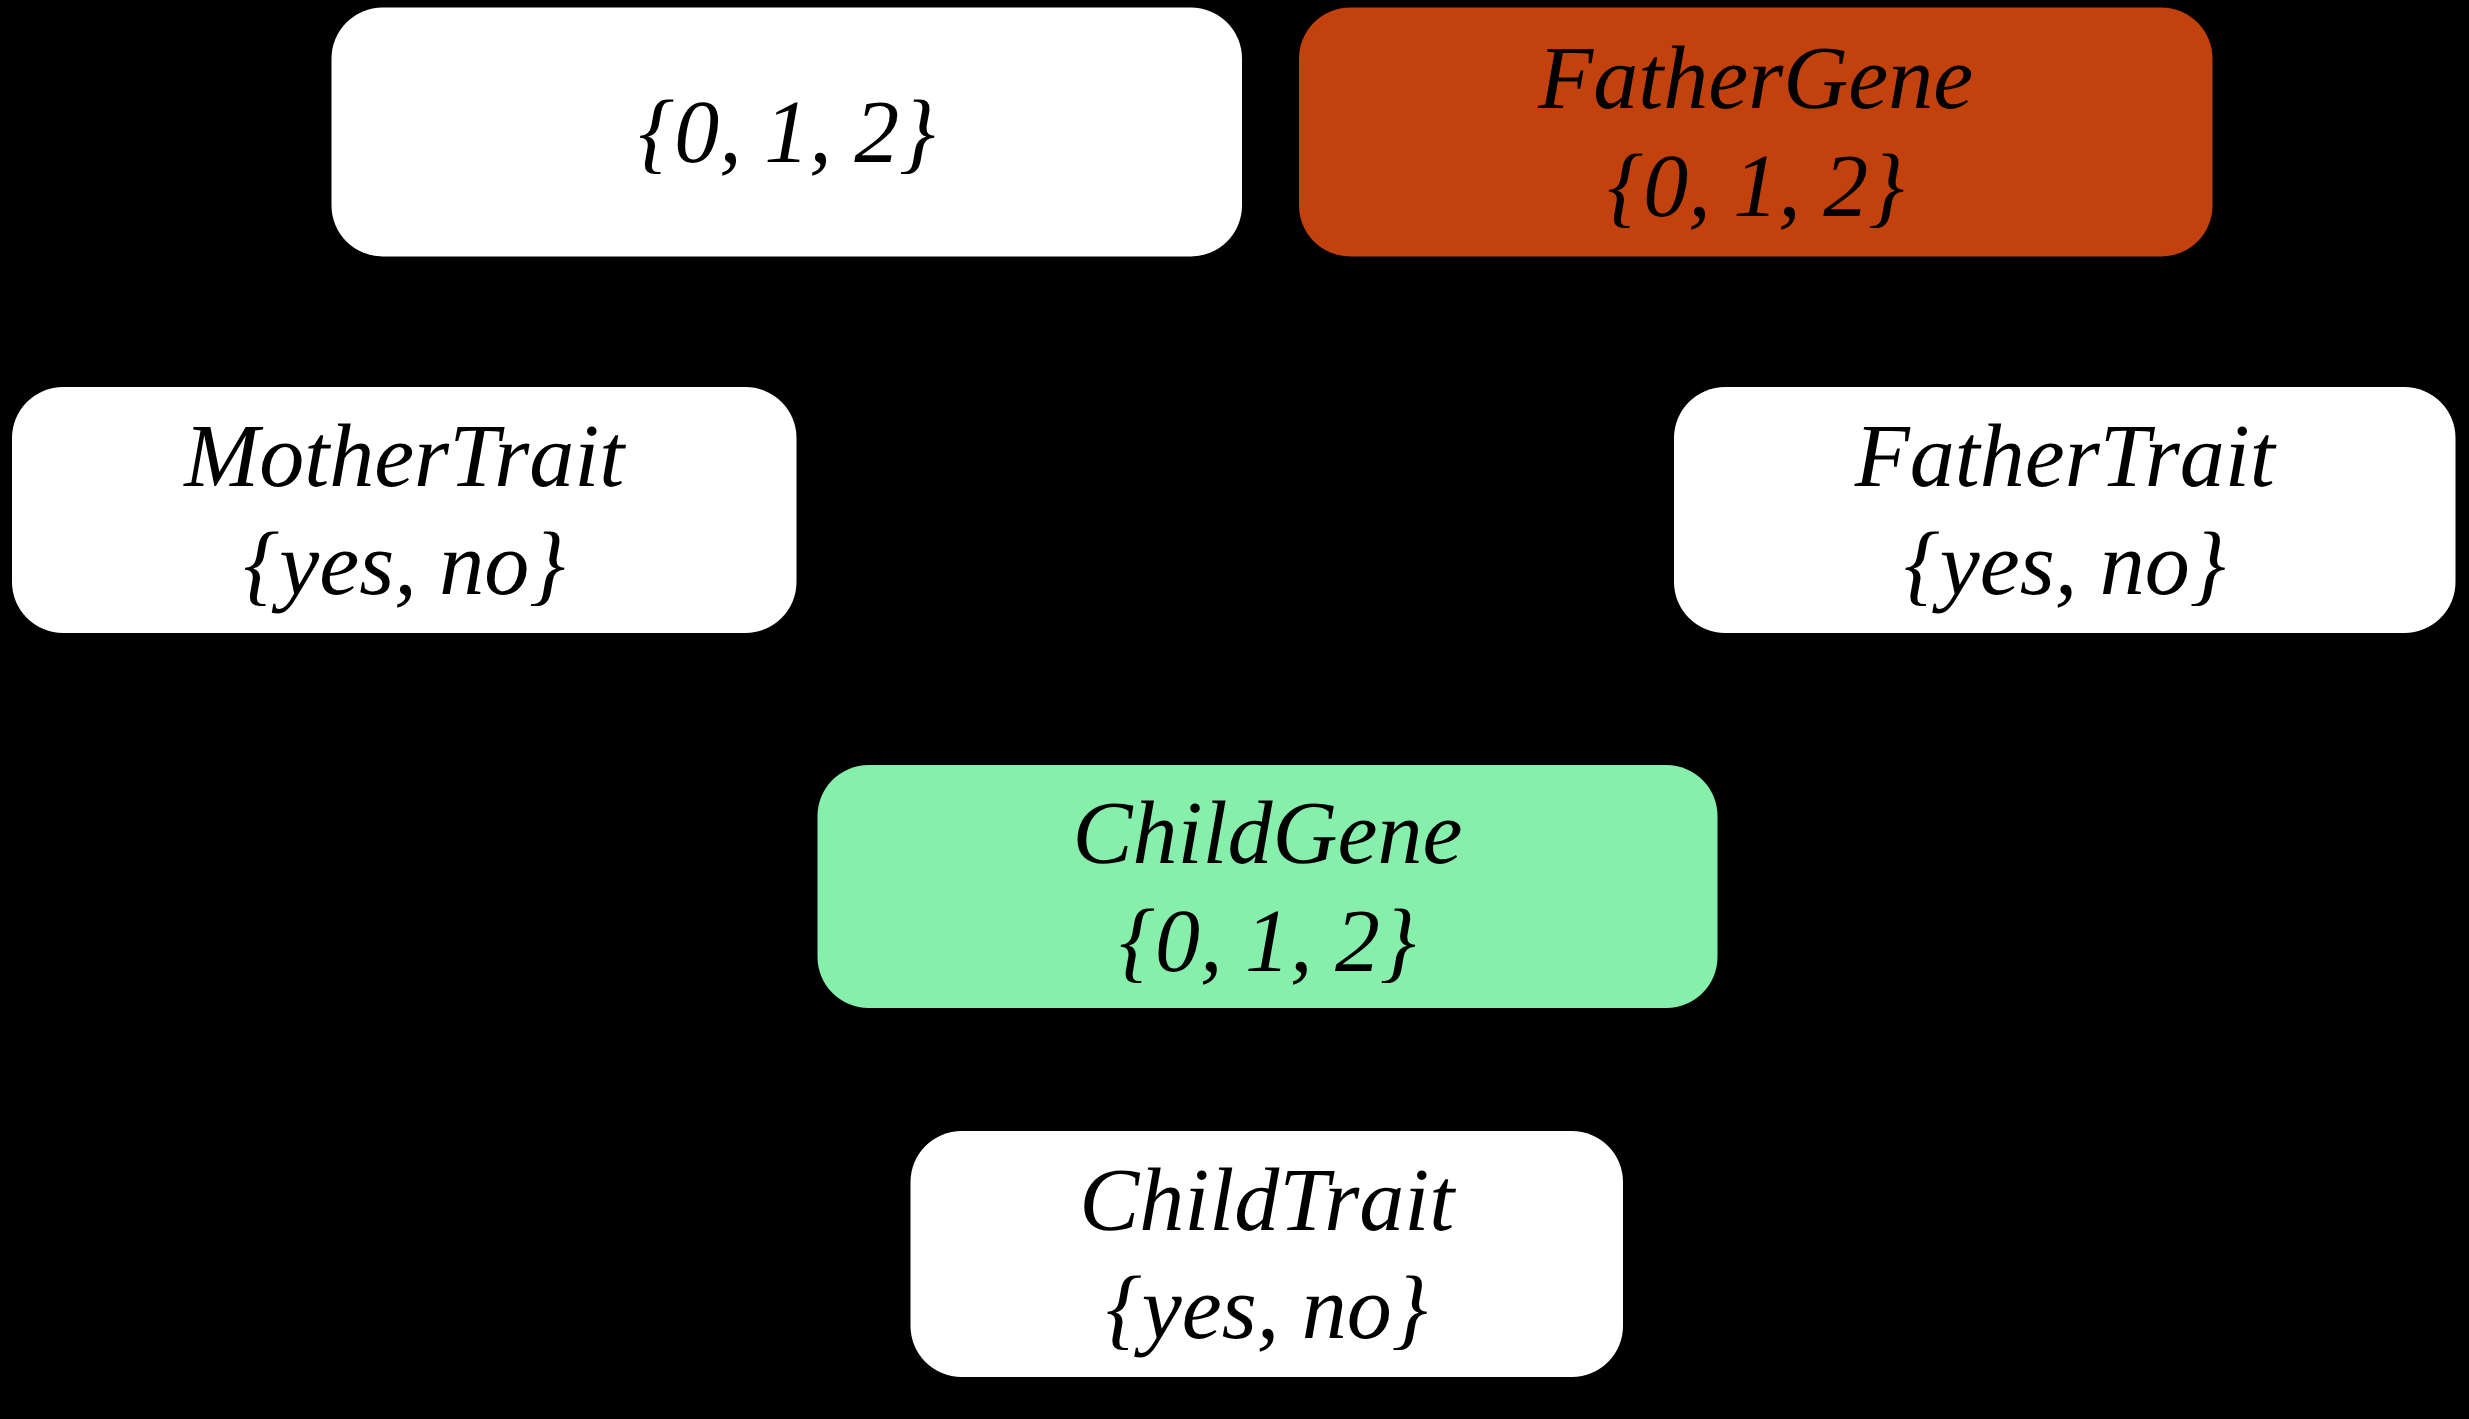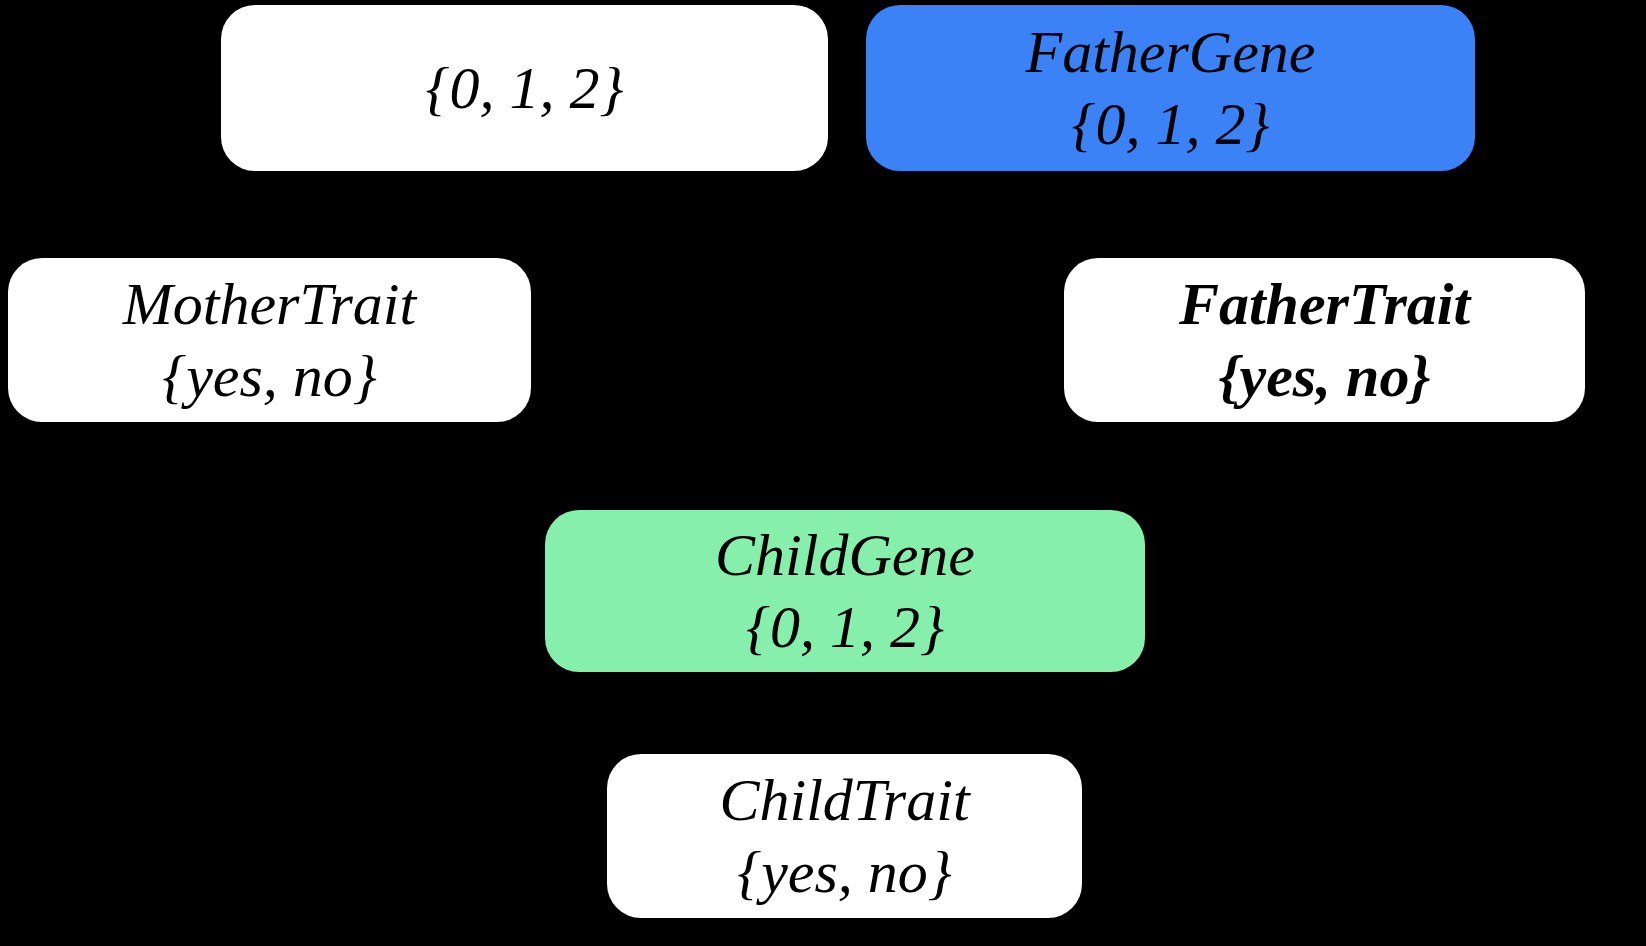--- a/index.html
+++ b/index.html
@@ -35,29 +35,29 @@
     white-space: nowrap;
   }
 </style>
 </head>
 <body>
 
 <div class="canvas" style="background: rgb(0, 0, 0);">
     <div class="node" style="left: 221px; top: 5px; width: 607px; height: 166px; background: rgb(255, 255, 255); color: rgb(0, 0, 0);">
       <div class="node-domain">{0, 1, 2}</div>
     </div>
-    <div class="node" style="left: 866px; top: 5px; width: 609px; height: 166px; background: #3b82f6; color: rgb(0, 0, 0);">
+    <div class="node" style="left: 866px; top: 5px; width: 609px; height: 166px; background: #c2410c; color: rgb(0, 0, 0);">
       <div class="node-title">FatherGene</div>
       <div class="node-domain">{0, 1, 2}</div>
     </div>
     <div class="node" style="left: 8px; top: 258px; width: 523px; height: 164px; background: rgb(255, 255, 255); color: rgb(0, 0, 0);">
       <div class="node-title">MotherTrait</div>
       <div class="node-domain">{yes, no}</div>
     </div>
-    <div class="node" style="left: 1064px; top: 258px; width: 521px; height: 164px; background: rgb(255, 255, 255); color: rgb(0, 0, 0); font-weight: bold;">
+    <div class="node" style="left: 1116px; top: 258px; width: 521px; height: 164px; background: rgb(255, 255, 255); color: rgb(0, 0, 0);">
       <div class="node-title">FatherTrait</div>
       <div class="node-domain">{yes, no}</div>
     </div>
     <div class="node" style="left: 545px; top: 510px; width: 600px; height: 162px; background: #86efac; color: rgb(0, 0, 0);">
       <div class="node-title">ChildGene</div>
       <div class="node-domain">{0, 1, 2}</div>
     </div>
     <div class="node" style="left: 607px; top: 754px; width: 475px; height: 164px; background: rgb(255, 255, 255); color: rgb(0, 0, 0);">
       <div class="node-title">ChildTrait</div>
       <div class="node-domain">{yes, no}</div>

